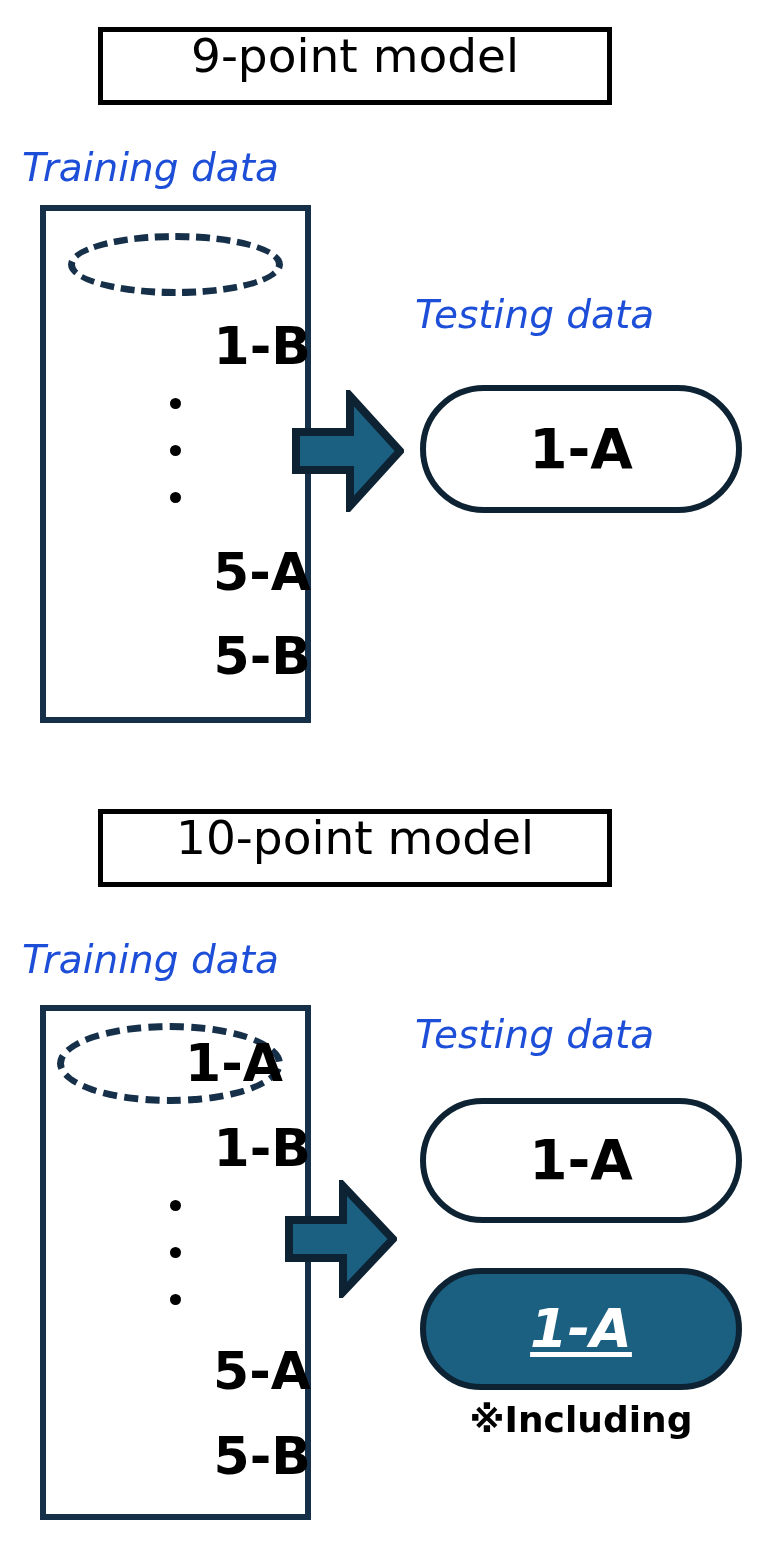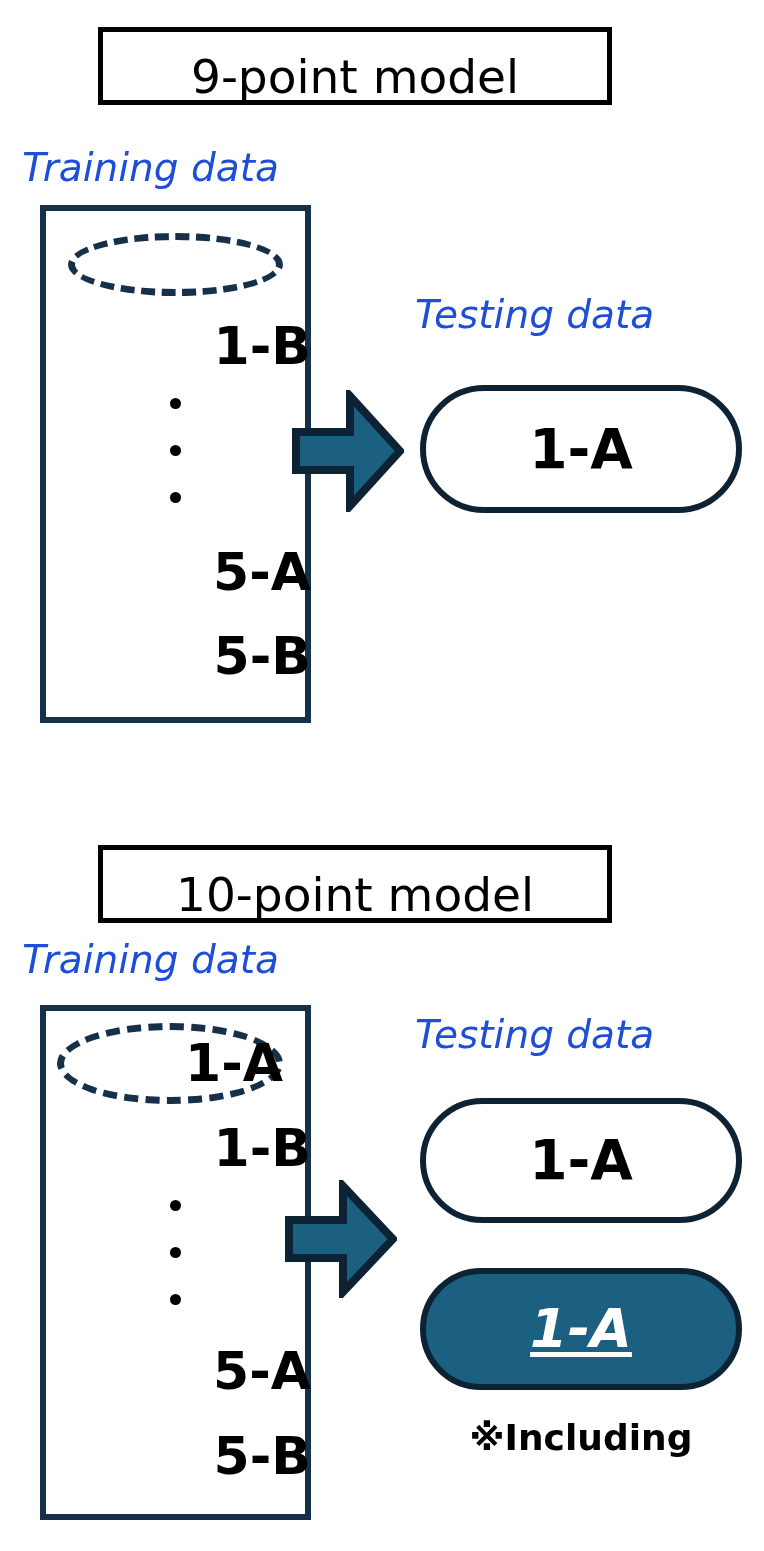--- a/index.html
+++ b/index.html
@@ -20,21 +20,21 @@
     height: 1551px;
   }
 
   
   .title-box {
     position: absolute;
     box-sizing: border-box;
     border: 5px solid #000000;
     background: #ffffff;
     display: flex;
-    align-items: flex-end;
+    align-items: flex-start;
     justify-content: center;
   }
   .title-text {
     font-family: "DejaVu Sans", sans-serif;
     font-size: 47px;
     font-weight: 400;
     color: #000000;
     letter-spacing: 0px;
     line-height: 1;
     white-space: nowrap;
@@ -143,21 +143,21 @@
   .footnote {
     position: absolute;
     text-align: center;
     font-family: "DejaVu Sans", sans-serif;
     font-size: 36px;
     font-weight: bold;
     color: #000000;
     line-height: 1.12;
     white-space: nowrap;
   }
-  .footnote div { display: block; margin-top: 18px; }
+  .footnote div { display: block; }
 </style>
 </head>
 <body>
 
 <div class="stage">
 
   <div class="title-box" style="left:98px; top:27px; width:514px; height:78px;">
     <span class="title-text">9-point model</span>
   </div>
 
@@ -185,21 +185,21 @@
       <polygon points="4,42 58,42 58,6 108,61 58,116 58,80 4,80" fill="#1b5f81" stroke="#0d2333" stroke-width="8" stroke-linejoin="miter"></polygon>
     </svg>
   </div>
 
   <div class="plain-label" style="left:415px; top:295px;">Testing data</div>
 
   <div class="pill pill-open" style="left:420px; top:385px; width:322px; height:128px; border-radius:64px;">
     <span class="pill-text">1-A</span>
   </div>
 
-  <div class="title-box" style="left:98px; top:845px; width:514px; height:78px;">
+  <div class="title-box" style="left:98px; top:809px; width:514px; height:78px;">
     <span class="title-text">10-point model</span>
   </div>
 
   <div class="plain-label" style="left:22px; top:940px;">Training data</div>
 
   <div class="train-box" style="left:40px; top:1005px; width:271px; height:515px;"></div>
 
   <div class="ellipse" style="left:57px; top:1023px; width:226px; height:81px;"></div>
   <div class="entry entry-light" style="left:57px; top:1037px; width:226px;">1-A</div>
 

